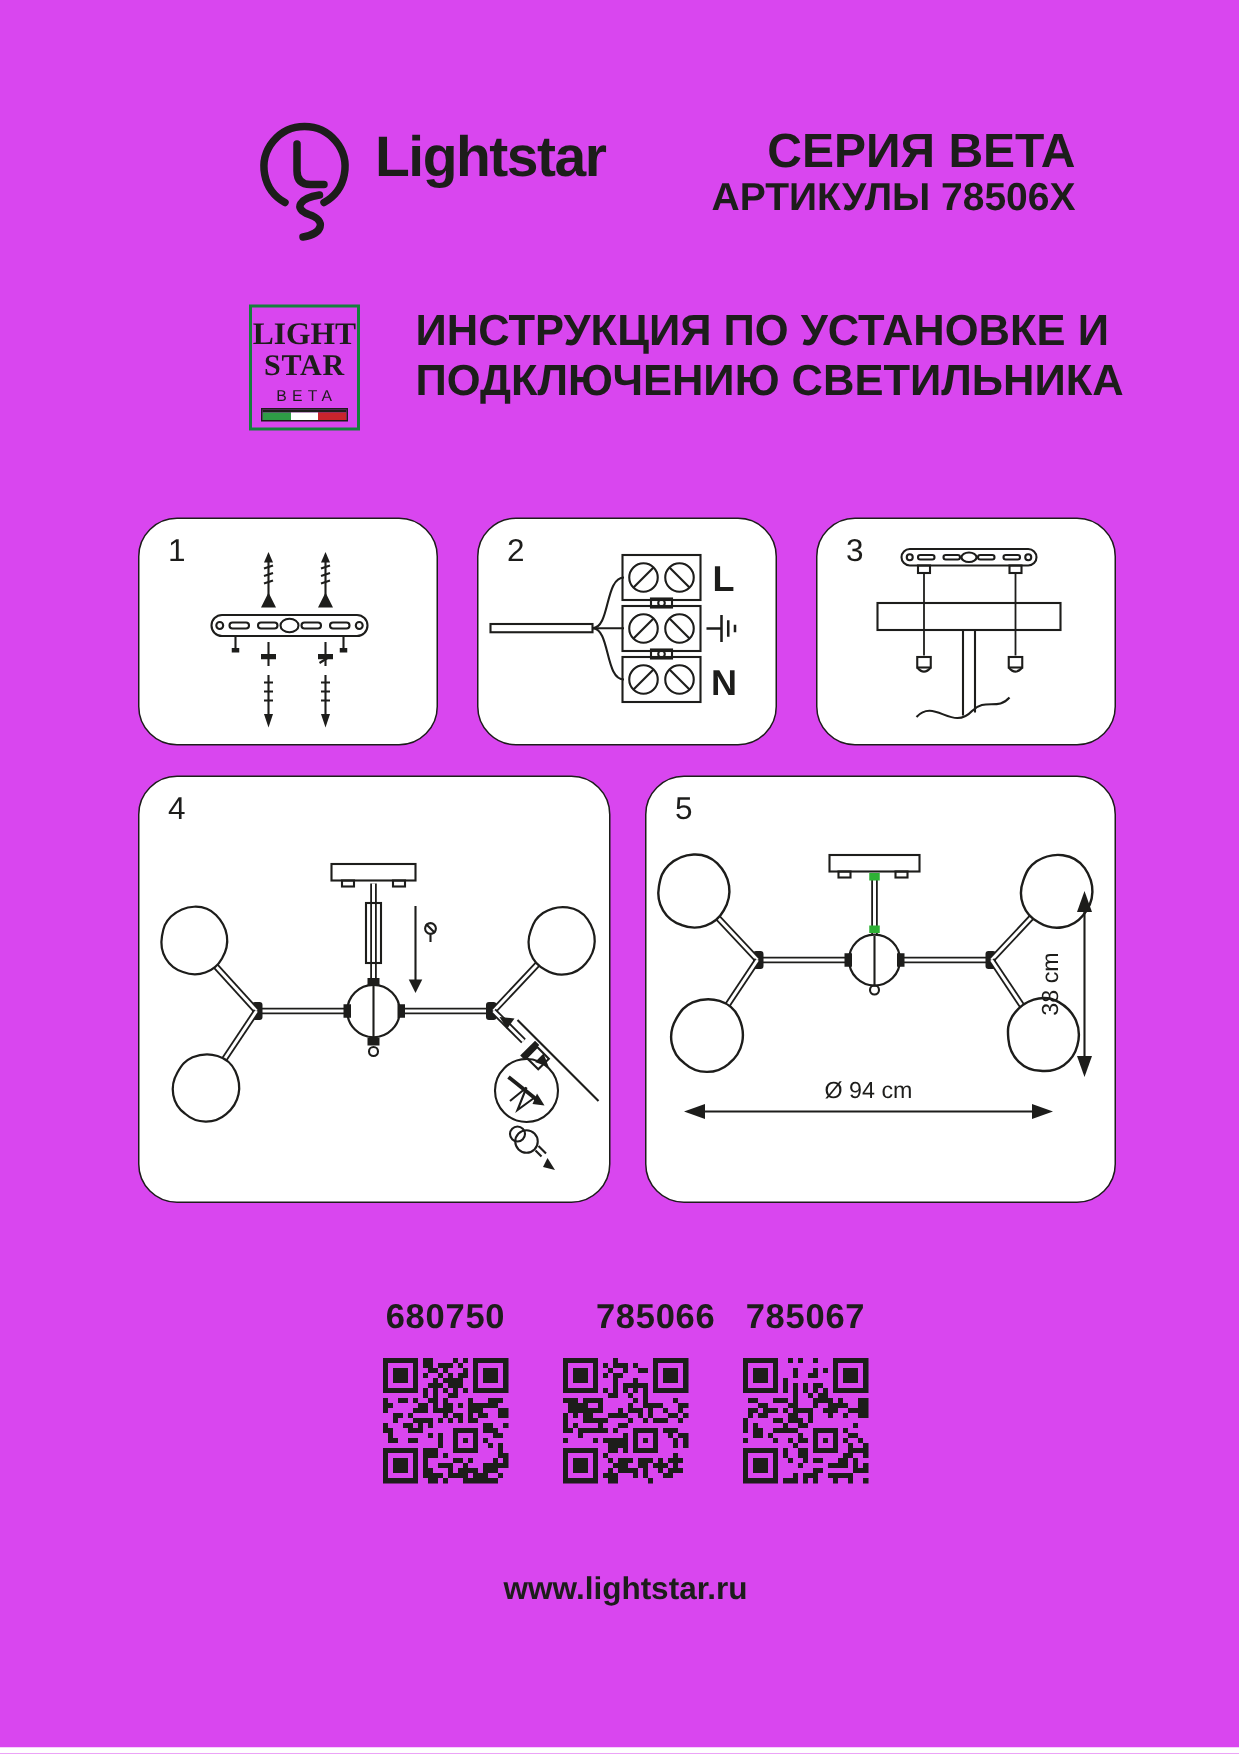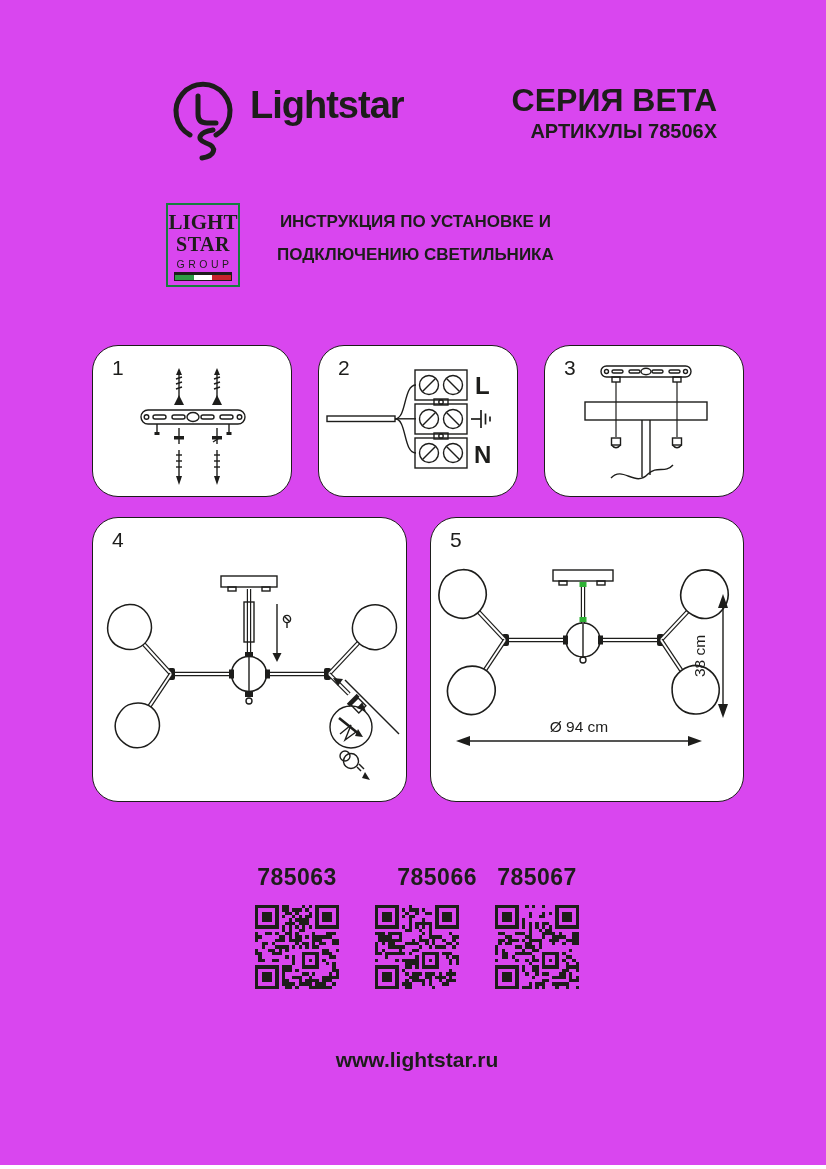--- a/index.html
+++ b/index.html
@@ -10,34 +10,34 @@
   .inkfill{fill:#1d1d1b;stroke:none;}
   .tube-o{stroke:#1d1d1b;stroke-width:4.4;fill:none;}
   .tube-i{stroke:#ffffff;stroke-width:2;fill:none;}
   .blob{stroke:#1d1d1b;stroke-width:1.5;fill:#ffffff;}
 
   
   .logo-mark{position:absolute;left:163px;top:74px;}
   .wordmark{position:absolute;left:250px;top:84px;font-size:38px;font-weight:bold;letter-spacing:-1px;}
   .series{position:absolute;right:136px;top:85px;text-align:right;font-weight:bold;line-height:31px;}
   .series .l1{font-size:32px;}
-  .series .l2{font-size:20px;}
+  .series .l2{font-size:26px;}
 
   
   .group-box{position:absolute;left:166px;top:203px;width:70px;height:80px;border:2px solid #15803d;
              text-align:center;font-family:"Liberation Serif",serif;font-weight:bold;}
   .group-box .g1{font-size:21px;line-height:21px;margin-top:7px;letter-spacing:0px;}
   .group-box .g2{font-size:20px;line-height:23px;letter-spacing:0.5px;}
   .group-box .g3{font-family:"Liberation Sans",sans-serif;font-weight:normal;font-size:10.5px;
                  letter-spacing:3.5px;margin-top:2px;margin-left:3px;}
   .flag{display:flex;height:5px;margin:3px 7px 0 7px;border-top:2px solid #1d1d1b;
         outline:0.5px solid #1d1d1b;}
   .flag span{flex:1;height:100%;}
 
-  .title{position:absolute;left:277px;top:205px;font-size:17px;font-weight:800;line-height:33px;text-align:center;}
+  .title{position:absolute;left:277px;top:205px;font-size:29px;font-weight:800;line-height:33px;}
 
   
   .panel{position:absolute;border:1.6px solid #1d1d1b;border-radius:26px;background:#fff;}
   .p1{left:92px;top:345px;width:198px;height:150px;}
   .p2{left:318px;top:345px;width:198px;height:150px;}
   .p3{left:544px;top:345px;width:198px;height:150px;}
   .p4{left:92px;top:517px;width:313px;height:283px;}
   .p5{left:430px;top:517px;width:312px;height:283px;}
   .pnum{position:absolute;left:19px;top:10px;font-size:21px;color:#1d1d1b;}
   .panel svg{position:absolute;left:0;top:0;}
@@ -67,21 +67,21 @@
   <div class="wordmark">Lightstar</div>
 
   <div class="series">
     <div class="l1">СЕРИЯ BETA</div>
     <div class="l2">АРТИКУЛЫ 78506X</div>
   </div>
 
   <div class="group-box">
     <div class="g1">LIGHT</div>
     <div class="g2">STAR</div>
-    <div class="g3">GROUP</div>
+    <div class="g3">BETA</div>
     <div class="flag">
       <span style="background:#2e9c46"></span>
       <span style="background:#ffffff"></span>
       <span style="background:#c8242c"></span>
     </div>
   </div>
 
   <div class="title">
     <div>ИНСТРУКЦИЯ ПО УСТАНОВКЕ И</div>
     <div>ПОДКЛЮЧЕНИЮ СВЕТИЛЬНИКА</div>
@@ -357,21 +357,21 @@
         <path d="M271,223 l-14,-5 v10 z" class="inkfill"></path>
         <line x1="292" y1="88" x2="292" y2="188"></line>
         <path d="M292,76 l-5,14 h10 z" class="inkfill"></path>
         <path d="M292,200 l-5,-14 h10 z" class="inkfill"></path>
       </g>
       <text x="148" y="214" font-size="15.5" font-weight="500" fill="#1d1d1b" text-anchor="middle">Ø 94 cm</text>
       <text x="274" y="138" font-size="15.5" font-weight="500" fill="#1d1d1b" text-anchor="middle" transform="rotate(-90,274,138)">38 cm</text>
     </svg>
   </div>
 
-  <div class="art a1">785063</div>
+  <div class="art a1">680750</div>
   <div class="art a2">785066</div>
   <div class="art a3">785067</div>
   <svg class="qr q1" viewBox="0 0 25 25" shape-rendering="crispEdges" fill="#1d1d1b">
       <rect x="0" y="0" width="1" height="1"></rect>
       <rect x="1" y="0" width="1" height="1"></rect>
       <rect x="2" y="0" width="1" height="1"></rect>
       <rect x="3" y="0" width="1" height="1"></rect>
       <rect x="4" y="0" width="1" height="1"></rect>
       <rect x="5" y="0" width="1" height="1"></rect>
       <rect x="6" y="0" width="1" height="1"></rect>

